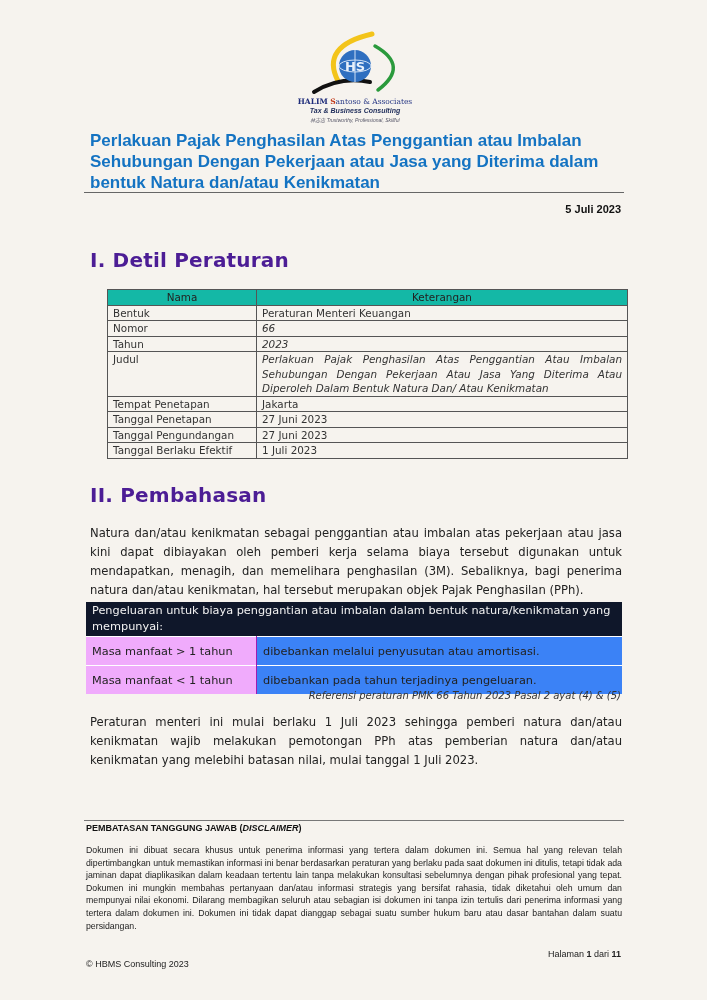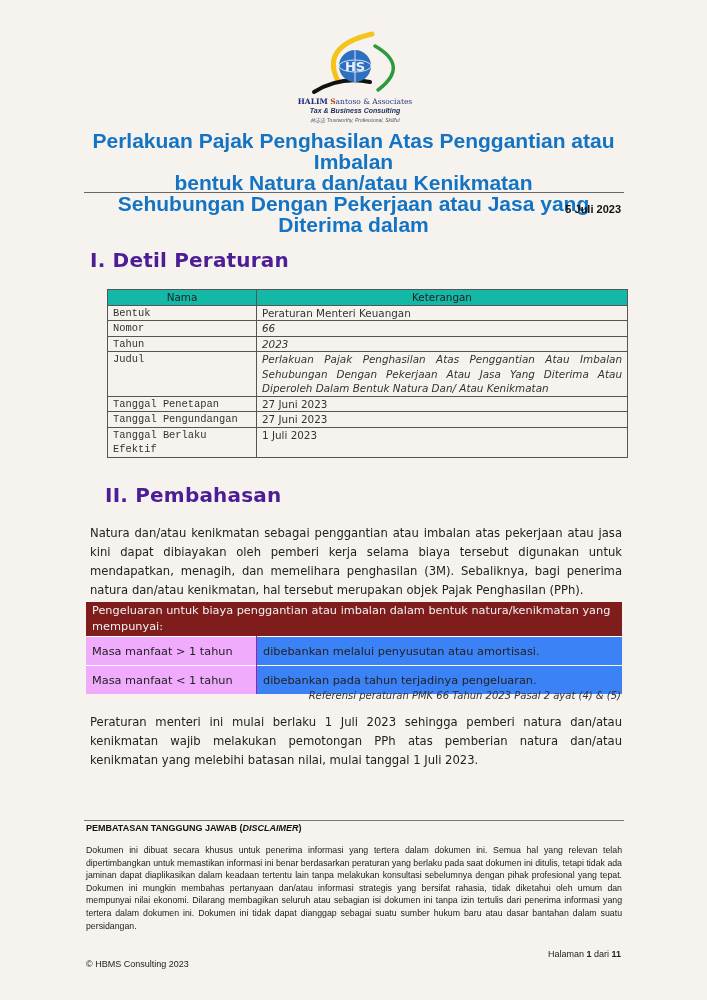--- a/index.html
+++ b/index.html
@@ -23,23 +23,22 @@
   .logo-tag {
     position: absolute; left: 0; top: 81px; width: 150px; text-align: center;
     font-family: "Liberation Sans", sans-serif; font-size: 7px; font-style: italic; font-weight: bold; color: #1e2c5a;
   }
   .logo-motto {
     position: absolute; left: 0; top: 91px; width: 150px; text-align: center;
     font-family: "Liberation Sans", sans-serif; font-size: 5px; font-style: italic; color: #556;
   }
   .doc-title {
     position: absolute; left: 90px; top: 130px; width: 527px;
-    text-align: center;
     font-family: "Liberation Sans", sans-serif; font-weight: bold;
-    font-size: 21px; line-height: 21px; color: #1473c2;
+    font-size: 17px; line-height: 21px; color: #1473c2;
   }
   .rule-top {
     position: absolute; left: 84px; top: 192px; width: 540px; height: 0;
     border-top: 1.2px solid #666;
   }
   .doc-date {
     position: absolute; right: 86px; top: 203px;
     font-family: "Liberation Sans", sans-serif; font-weight: bold; font-size: 11px; color: #111;
   }
   .section-h {
@@ -50,35 +49,35 @@
   table.detail {
     position: absolute; left: 107px; top: 289px; width: 521px;
     border-collapse: collapse;
     font-family: "DejaVu Sans", sans-serif; font-size: 10.4px; color: #333;
   }
   table.detail th, table.detail td {
     border: 1px solid #555; padding: 0 5px; line-height: 14.5px; vertical-align: top;
     font-weight: normal;
   }
   table.detail th { background: #14b8a6; text-align: center; color: #222; }
-  table.detail td.k { width: 138px; font-family: Liberation Mono, monospace; }
+  table.detail td.k { width: 138px; }
   table.detail td.it { font-style: italic; text-align: justify; }
   .para {
     position: absolute; left: 90px; width: 532px;
     font-family: "DejaVu Sans", sans-serif; font-size: 11.6px; line-height: 19px; color: #222;
     text-align: justify;
   }
   table.natura {
     position: absolute; left: 86px; top: 602px; width: 536px;
     border-collapse: collapse;
     font-family: "DejaVu Sans", sans-serif; font-size: 11.3px;
   }
   table.natura td { padding: 0 6px; }
   table.natura td.hdr {
-    background: #7f1d1d; color: #f2f2f2; line-height: 16px; padding-top: 1px; padding-bottom: 1px;
+    background: #0f172a; color: #f2f2f2; line-height: 16px; padding-top: 1px; padding-bottom: 1px;
   }
   table.natura td.lbl {
     background: #f0abfc; color: #222; height: 28px; width: 158px;
     border-right: 1px solid #a21caf; border-top: 1px solid #fff;
   }
   table.natura td.val {
     background: #3b82f6; color: #222; height: 28px;
     border-top: 1px solid #fff;
   }
   .ref {
@@ -120,22 +119,22 @@
     <line x1="75" y1="24" x2="75" y2="56" stroke="#cfe0f5" stroke-width="1"></line>
     <text x="75" y="45" font-family="DejaVu Sans, sans-serif" font-size="13" font-weight="bold" fill="#e9f1fb" text-anchor="middle">HS</text>
   </svg>
   <div class="logo-firm"><b>HALIM</b> <span class="s">S</span><span>antoso &amp; Associates</span></div>
   <div class="logo-tag">Tax &amp; Business Consulting</div>
   <div class="logo-motto"><span>林志忠</span> <span>Trustworthy, Professional, Skillful</span></div>
 </div>
 
 <div class="doc-title">
   <div>Perlakuan Pajak Penghasilan Atas Penggantian atau Imbalan</div>
+  <div>Sehubungan Dengan Pekerjaan atau Jasa yang Diterima dalam</div>
   <div>bentuk Natura dan/atau Kenikmatan</div>
-  <div>Sehubungan Dengan Pekerjaan atau Jasa yang Diterima dalam</div>
 </div>
 <div class="rule-top"></div>
 <div class="doc-date">5 Juli 2023</div>
 
 <div class="section-h" style="top:248px;">I. Detil Peraturan</div>
 
 <table class="detail">
   <thead>
     <tr>
       <th>Nama</th>
@@ -153,35 +152,39 @@
     </tr>
     <tr>
       <td class="k">Tahun</td>
       <td class="it">2023</td>
     </tr>
     <tr>
       <td class="k">Judul</td>
       <td class="it">Perlakuan Pajak Penghasilan Atas Penggantian Atau Imbalan Sehubungan Dengan Pekerjaan Atau Jasa Yang Diterima Atau Diperoleh Dalam Bentuk Natura Dan/ Atau Kenikmatan</td>
     </tr>
     <tr>
+      <td class="k">Tempat Penetapan</td>
+      <td>Jakarta</td>
+    </tr>
+    <tr>
       <td class="k">Tanggal Penetapan</td>
       <td>27 Juni 2023</td>
     </tr>
     <tr>
       <td class="k">Tanggal Pengundangan</td>
       <td>27 Juni 2023</td>
     </tr>
     <tr>
       <td class="k">Tanggal Berlaku Efektif</td>
       <td>1 Juli 2023</td>
     </tr>
   </tbody>
 </table>
 
-<div class="section-h" style="top:483px;margin-left:15px;">II. Pembahasan</div>
+<div class="section-h" style="top:483px;">II. Pembahasan</div>
 
 <div class="para" style="top:524px;">Natura dan/atau kenikmatan sebagai penggantian atau imbalan atas pekerjaan atau jasa kini dapat dibiayakan oleh pemberi kerja selama biaya tersebut digunakan untuk mendapatkan, menagih, dan memelihara penghasilan (3M). Sebaliknya, bagi penerima natura dan/atau kenikmatan, hal tersebut merupakan objek Pajak Penghasilan (PPh).</div>
 
 <table class="natura">
   <tbody>
       <tr>
     <td class="hdr" colspan="2">Pengeluaran untuk biaya penggantian atau imbalan dalam bentuk natura/kenikmatan yang mempunyai:</td>
   </tr>
   <tr>
     <td class="lbl">Masa manfaat &gt; 1 tahun</td>

